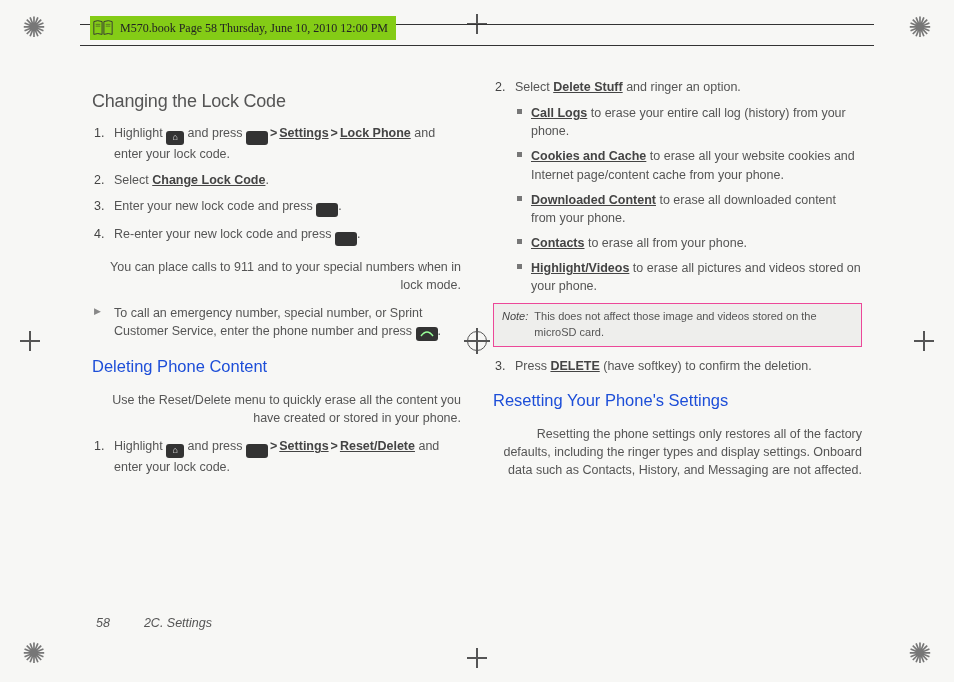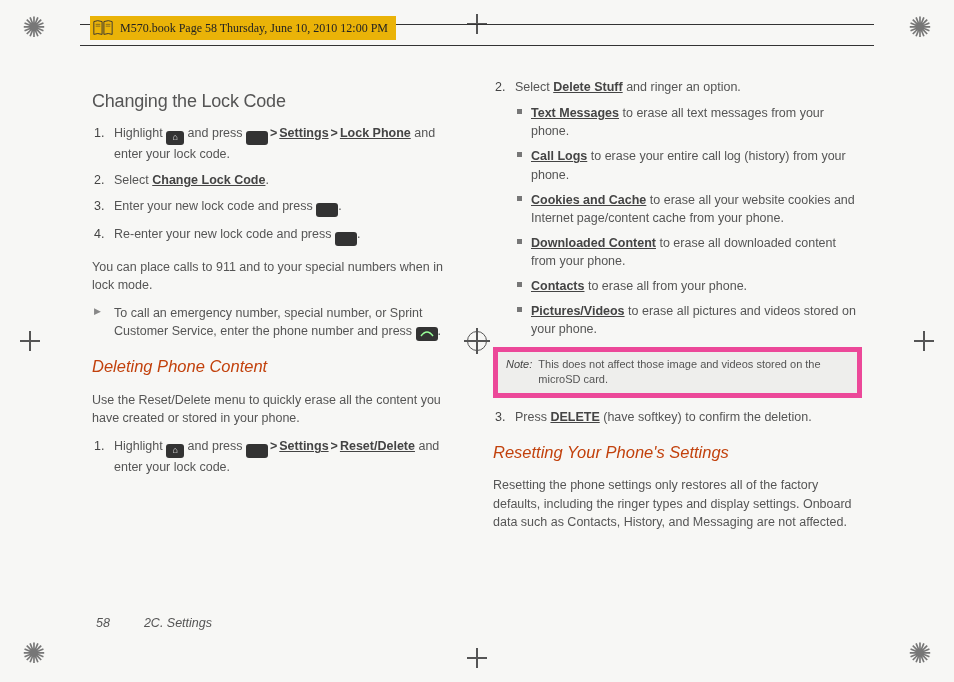--- a/index.html
+++ b/index.html
@@ -75,21 +75,21 @@
     right: 80px;
     height: 22px;
     border: 1px solid #333;
     border-left: none;
     border-right: none;
   }
   .bookplate {
     position:absolute;
     top: 16px;
     left: 90px;
-    background: #eab308;
+    background: #84cc16;
     padding: 2px 8px 2px 2px;
     display:flex;
     align-items:center;
     gap:6px;
     font-size: 12px;
     color:#222;
     font-family: "Times New Roman", serif;
   }
   .book-icon {
     width:22px; height:20px;
@@ -114,27 +114,26 @@
   .h3 {
     font-size: 18px;
     color:#555;
     font-weight: 400;
     margin: 10px 0 10px 0;
     font-family: Arial, sans-serif;
     letter-spacing: -0.2px;
   }
   .h2 {
     font-size: 16.5px;
-    font-style: italic;
-    color:#c2410c;
+    color:#1d4ed8;
     font-weight: 400;
     margin: 14px 0 10px 0;
     font-family: Arial, sans-serif;
   }
-  .para { margin: 12px 0 10px 0; }
+  .para { margin: 12px 0 10px 0; text-align: right; }
   .num-list { list-style: none; padding-left: 22px; }
   .num-list > li { position:relative; margin-bottom: 8px; }
   .num-list > li .num {
     position:absolute; left:-20px; top:0;
     color:#444;
   }
   .tri-list { list-style:none; padding-left: 22px; }
   .tri-list > li { position:relative; margin-bottom:8px; }
   .tri-list > li::before {
     content:"▶"; position:absolute; left:-20px; top:1px;
@@ -156,21 +155,21 @@
     background:#333;
     color:#fff;
     font-size:9px;
     vertical-align:-3px;
   }
   .icon-wide {
     width:22px;
   }
   .gt { font-weight:bold; color:#444; padding:0 2px;}
   .note-box {
-    border:5px solid #ec4899;
+    border:1px solid #ec4899;
     background:#eeeeec;
     font-size:11px;
     padding:5px 8px;
     margin: 6px 0 10px 0;
     display:flex;
     gap:6px;
   }
   .note-box .label { font-style:italic; color:#444; }
 
   .footer {
@@ -251,26 +250,25 @@
         <span>Highlight </span><span class="icon-box">⌂</span><span> and press </span><span class="icon-box icon-wide">&nbsp;</span><span class="gt">&gt;</span><span class="ui">Settings</span><span class="gt">&gt;</span><span class="ui">Reset/Delete</span><span> and enter your lock code.</span>
       </li>
     </ol>
   </div>
 
   <div class="col">
     <ol class="num-list" start="2">
       <li><span class="num">2.</span>
         <span>Select </span><span class="ui">Delete Stuff</span><span> and ringer an option.</span>
         <ul class="sq-list" style="margin-top:8px;">
-          <li><span class="bold-ul">Text Messages</span><span> to erase all text messages from your phone.</span></li>
           <li><span class="bold-ul">Call Logs</span><span> to erase your entire call log (history) from your phone.</span></li>
           <li><span class="bold-ul">Cookies and Cache</span><span> to erase all your website cookies and Internet page/content cache from your phone.</span></li>
           <li><span class="bold-ul">Downloaded Content</span><span> to erase all downloaded content from your phone.</span></li>
           <li><span class="bold-ul">Contacts</span><span> to erase all from your phone.</span></li>
-          <li><span class="bold-ul">Pictures/Videos</span><span> to erase all pictures and videos stored on your phone.</span></li>
+          <li><span class="bold-ul">Highlight/Videos</span><span> to erase all pictures and videos stored on your phone.</span></li>
         </ul>
       </li>
     </ol>
 
     <div class="note-box">
       <span class="label">Note:</span>
       <span>This does not affect those image and videos stored on the microSD card.</span>
     </div>
 
     <ol class="num-list" start="3">

